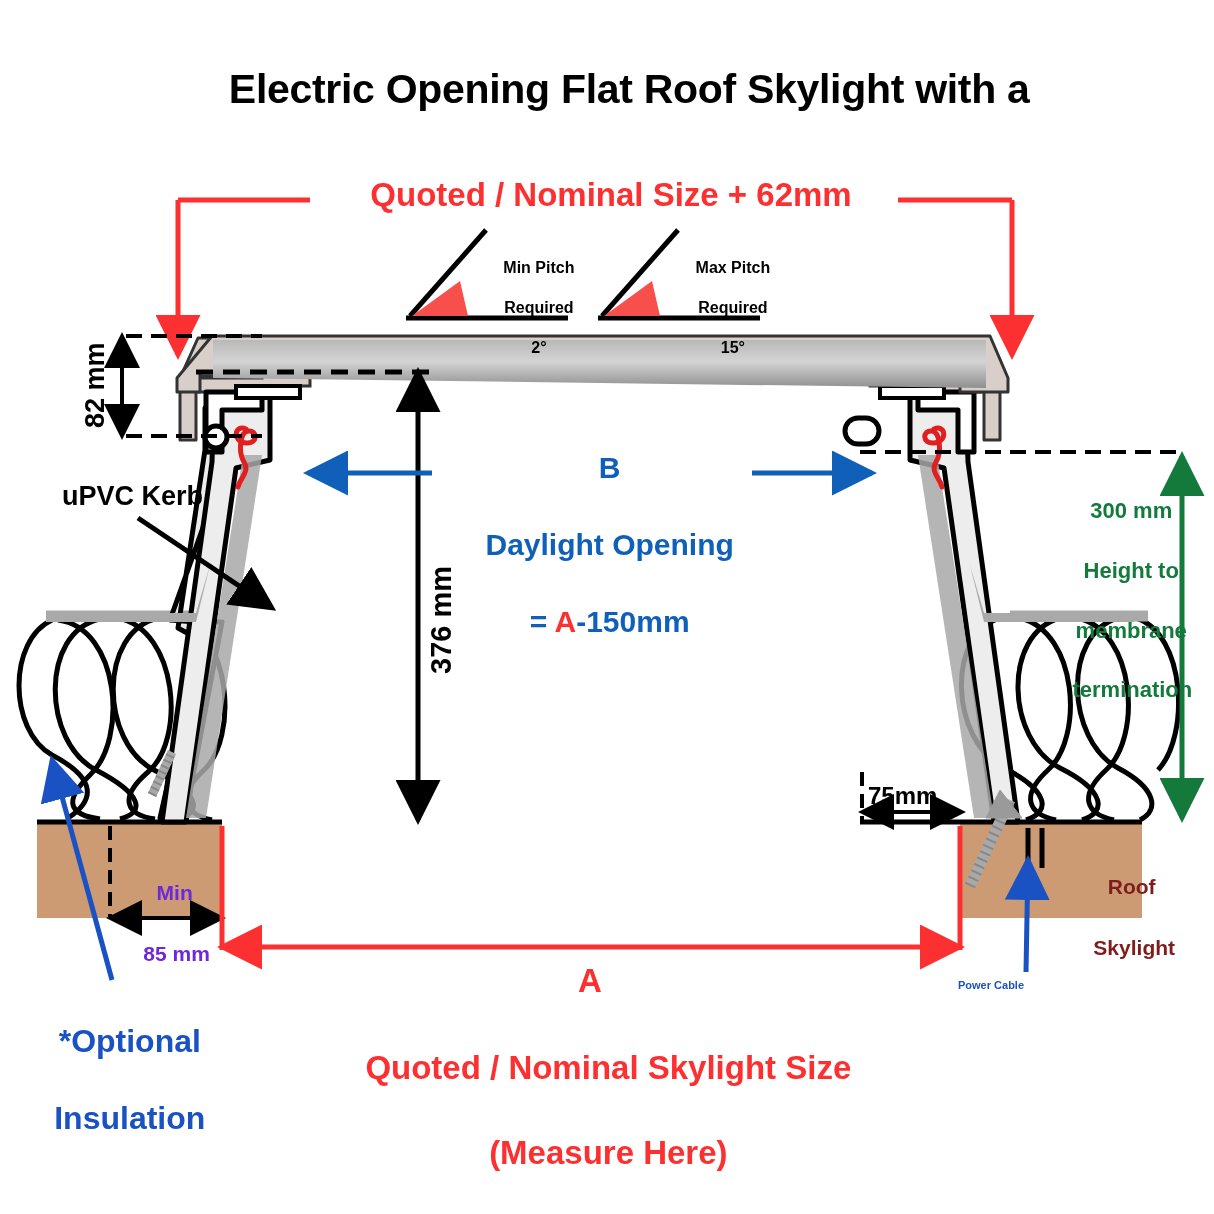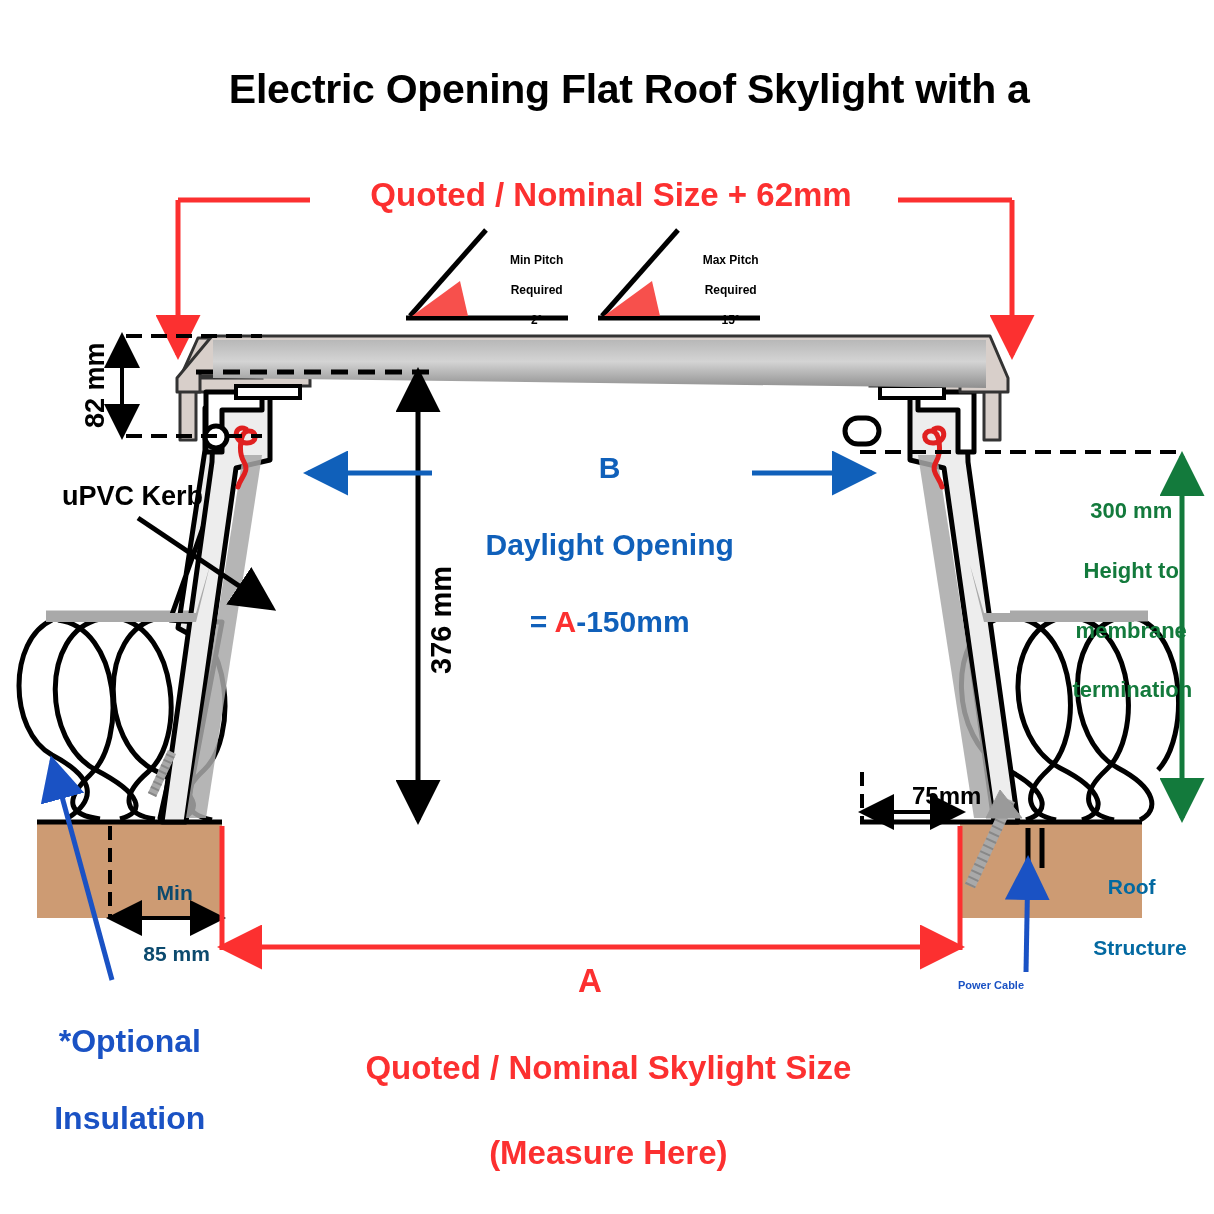--- a/index.html
+++ b/index.html
@@ -11,48 +11,48 @@
 
   .txt{position:absolute;white-space:pre;font-weight:bold;line-height:1.16;}
   .c{text-align:center;}
 
   #title{left:0;top:18px;width:1214px;text-align:center;
          font-size:41px;color:#000;letter-spacing:-.3px;}
 
   #topdim{left:4px;top:176px;width:1214px;text-align:center;
           font-size:33px;color:#fc3030;}
 
-  .pitchlbl{font-size:12px;color:#000;text-align:center;line-height:1.25;}
+  .pitchlbl{font-size:16px;color:#000;text-align:center;line-height:1.25;}
 
   #dim82{left:74px;top:330px;width:44px;height:110px;
          font-size:27px;color:#000;
          writing-mode:vertical-rl;transform:rotate(180deg);
          display:flex;align-items:center;justify-content:center;}
 
   #dim376{left:420px;top:540px;width:44px;height:160px;
           font-size:29px;color:#000;
           writing-mode:vertical-rl;transform:rotate(180deg);
           display:flex;align-items:center;justify-content:center;}
 
   #kerblbl{left:62px;top:481px;font-size:27px;color:#000;}
 
   #daylight{left:438px;top:411px;width:310px;text-align:center;
             font-size:30px;color:#1060ba;line-height:1.28;}
   #daylight .red{color:#fc3030;}
 
   #green300{left:1048px;top:466px;width:142px;text-align:center;
             font-size:22px;color:#137a3c;line-height:1.36;}
 
-  #dim75{left:912px;top:782px;font-size:24px;color:#000;}
+  #dim75{left:868px;top:782px;font-size:24px;color:#000;}
 
   #min85{left:120px;top:848px;width:86px;text-align:center;
-         font-size:21px;color:#0c4a6e;line-height:1.45;}
+         font-size:21px;color:#6d28d9;line-height:1.45;}
 
   #roofstruct{left:1070px;top:842px;width:100px;text-align:center;
-              font-size:21px;color:#0369a1;line-height:1.45;}
+              font-size:21px;color:#7f1d1d;line-height:1.45;}
 
   #optins{left:12px;top:984px;width:200px;text-align:center;
           font-size:32px;color:#1a52c4;line-height:1.2;}
 
   #powercable{left:958px;top:979px;font-size:11px;color:#1a52c4;}
 
   #labelA{left:400px;top:962px;width:380px;text-align:center;
           font-size:33px;color:#fc3030;}
   #bottomcap{left:230px;top:1005px;width:720px;text-align:center;
              font-size:33px;color:#fc3030;line-height:1.28;}
@@ -307,21 +307,21 @@
 
   <div class="txt" id="dim75">75mm</div>
 
   <div class="txt c" id="min85">
     <span>Min</span><br>
     <span>85 mm</span>
   </div>
 
   <div class="txt c" id="roofstruct">
     <span>Roof</span><br>
-    <span>Structure</span>
+    <span>Skylight</span>
   </div>
 
   <div class="txt c" id="optins">
     <span>*Optional</span><br>
     <span>Insulation</span>
   </div>
 
   <div class="txt" id="powercable">Power Cable</div>
 
   <div class="txt c" id="labelA">A</div>

